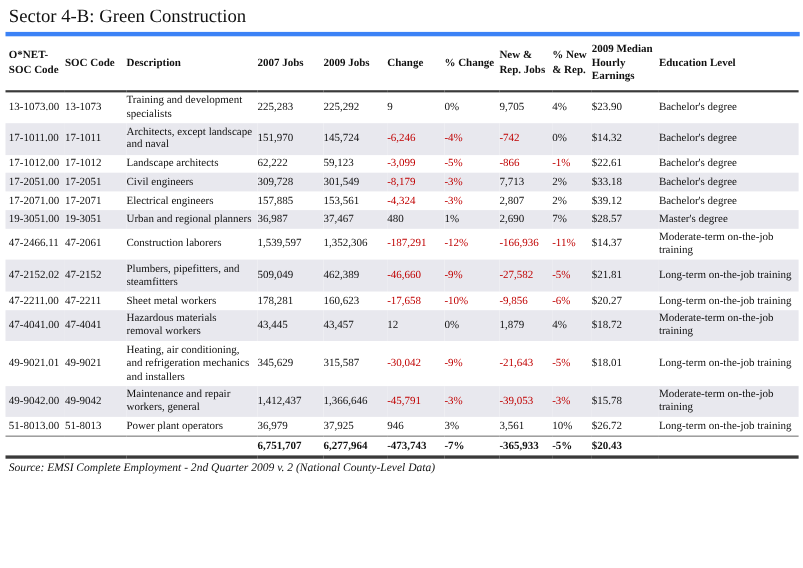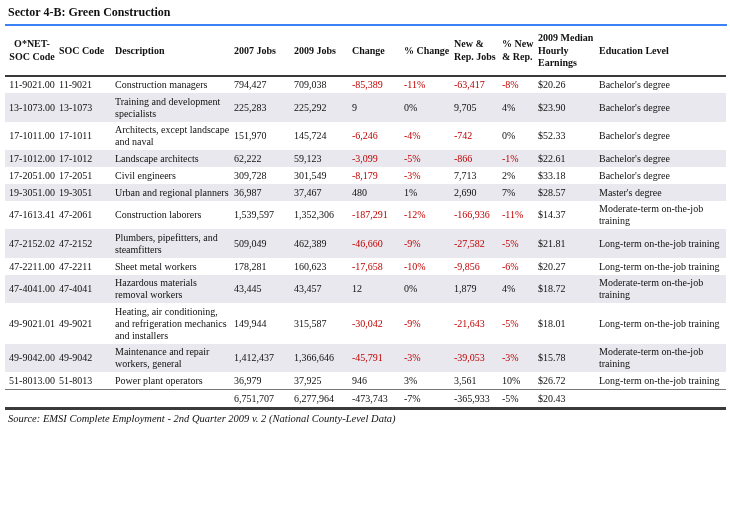--- a/index.html
+++ b/index.html
@@ -7,24 +7,24 @@
   body {
     width: 730px;
     height: 516px;
     background: #ffffff;
     font-family: "Liberation Serif", serif;
     color: #111111;
     overflow: hidden;
   }
   .page { padding: 3px 3px 0 5px; }
   .title {
-    font-weight: bold;
-    font-size: 12px;
+    font-weight: normal;
+    font-size: 17px;
     padding: 2px 0 4px 3px;
-    border-bottom: 2px solid #3b82f6;
+    border-bottom: 4px solid #3b82f6;
   }
   table {
     border-collapse: collapse;
     table-layout: fixed;
     width: 721px;
     margin-top: 1px;
     font-size: 10px;
     border-bottom: 3px solid #3a3a3a;
   }
   th {
@@ -35,24 +35,24 @@
     border-bottom: 2px solid #3a3a3a;
     line-height: 1.25;
     background: #ffffff;
   }
   td {
     text-align: left;
     vertical-align: middle;
     padding: 2.5px 3px 2.5px 0;
     line-height: 1.18;
   }
-  th:first-child, td:first-child { padding-left: 3px; text-align: center; }
+  th:first-child, td:first-child { padding-left: 3px; }
   tbody tr:nth-child(even) { background: #e8e8ee; }
   tr.total-row { border-top: 1px solid #777777; background: #ffffff !important; }
-  tr.total-row td { font-weight: normal; color: #111111; }
+  tr.total-row td { font-weight: bold; color: #111111; }
   .neg { color: #c00000; }
   .source {
     font-style: italic;
     font-size: 10.5px;
     padding: 3px 0 0 3px;
   }
 </style>
 </head>
 <body>
 
@@ -83,33 +83,20 @@
           <th>Change</th>
           <th>% Change</th>
           <th>New &amp; Rep. Jobs</th>
           <th>% New &amp; Rep.</th>
           <th>2009 Median Hourly Earnings</th>
           <th>Education Level</th>
         </tr>
     </thead>
     <tbody>
         <tr>
-          <td>11-9021.00</td>
-          <td>11-9021</td>
-          <td>Construction managers</td>
-          <td>794,427</td>
-          <td>709,038</td>
-          <td class="neg">-85,389</td>
-          <td class="neg">-11%</td>
-          <td class="neg">-63,417</td>
-          <td class="neg">-8%</td>
-          <td>$20.26</td>
-          <td>Bachelor's degree</td>
-        </tr>
-        <tr>
           <td>13-1073.00</td>
           <td>13-1073</td>
           <td>Training and development specialists</td>
           <td>225,283</td>
           <td>225,292</td>
           <td>9</td>
           <td>0%</td>
           <td>9,705</td>
           <td>4%</td>
           <td>$23.90</td>
@@ -118,21 +105,21 @@
         <tr>
           <td>17-1011.00</td>
           <td>17-1011</td>
           <td>Architects, except landscape and naval</td>
           <td>151,970</td>
           <td>145,724</td>
           <td class="neg">-6,246</td>
           <td class="neg">-4%</td>
           <td class="neg">-742</td>
           <td>0%</td>
-          <td>$52.33</td>
+          <td>$14.32</td>
           <td>Bachelor's degree</td>
         </tr>
         <tr>
           <td>17-1012.00</td>
           <td>17-1012</td>
           <td>Landscape architects</td>
           <td>62,222</td>
           <td>59,123</td>
           <td class="neg">-3,099</td>
           <td class="neg">-5%</td>
@@ -145,37 +132,50 @@
           <td>17-2051.00</td>
           <td>17-2051</td>
           <td>Civil engineers</td>
           <td>309,728</td>
           <td>301,549</td>
           <td class="neg">-8,179</td>
           <td class="neg">-3%</td>
           <td>7,713</td>
           <td>2%</td>
           <td>$33.18</td>
+          <td>Bachelor's degree</td>
+        </tr>
+        <tr>
+          <td>17-2071.00</td>
+          <td>17-2071</td>
+          <td>Electrical engineers</td>
+          <td>157,885</td>
+          <td>153,561</td>
+          <td class="neg">-4,324</td>
+          <td class="neg">-3%</td>
+          <td>2,807</td>
+          <td>2%</td>
+          <td>$39.12</td>
           <td>Bachelor's degree</td>
         </tr>
         <tr>
           <td>19-3051.00</td>
           <td>19-3051</td>
           <td>Urban and regional planners</td>
           <td>36,987</td>
           <td>37,467</td>
           <td>480</td>
           <td>1%</td>
           <td>2,690</td>
           <td>7%</td>
           <td>$28.57</td>
           <td>Master's degree</td>
         </tr>
         <tr>
-          <td>47-1613.41</td>
+          <td>47-2466.11</td>
           <td>47-2061</td>
           <td>Construction laborers</td>
           <td>1,539,597</td>
           <td>1,352,306</td>
           <td class="neg">-187,291</td>
           <td class="neg">-12%</td>
           <td class="neg">-166,936</td>
           <td class="neg">-11%</td>
           <td>$14.37</td>
           <td>Moderate-term on-the-job training</td>
@@ -216,21 +216,21 @@
           <td>0%</td>
           <td>1,879</td>
           <td>4%</td>
           <td>$18.72</td>
           <td>Moderate-term on-the-job training</td>
         </tr>
         <tr>
           <td>49-9021.01</td>
           <td>49-9021</td>
           <td>Heating, air conditioning, and refrigeration mechanics and installers</td>
-          <td>149,944</td>
+          <td>345,629</td>
           <td>315,587</td>
           <td class="neg">-30,042</td>
           <td class="neg">-9%</td>
           <td class="neg">-21,643</td>
           <td class="neg">-5%</td>
           <td>$18.01</td>
           <td>Long-term on-the-job training</td>
         </tr>
         <tr>
           <td>49-9042.00</td>

